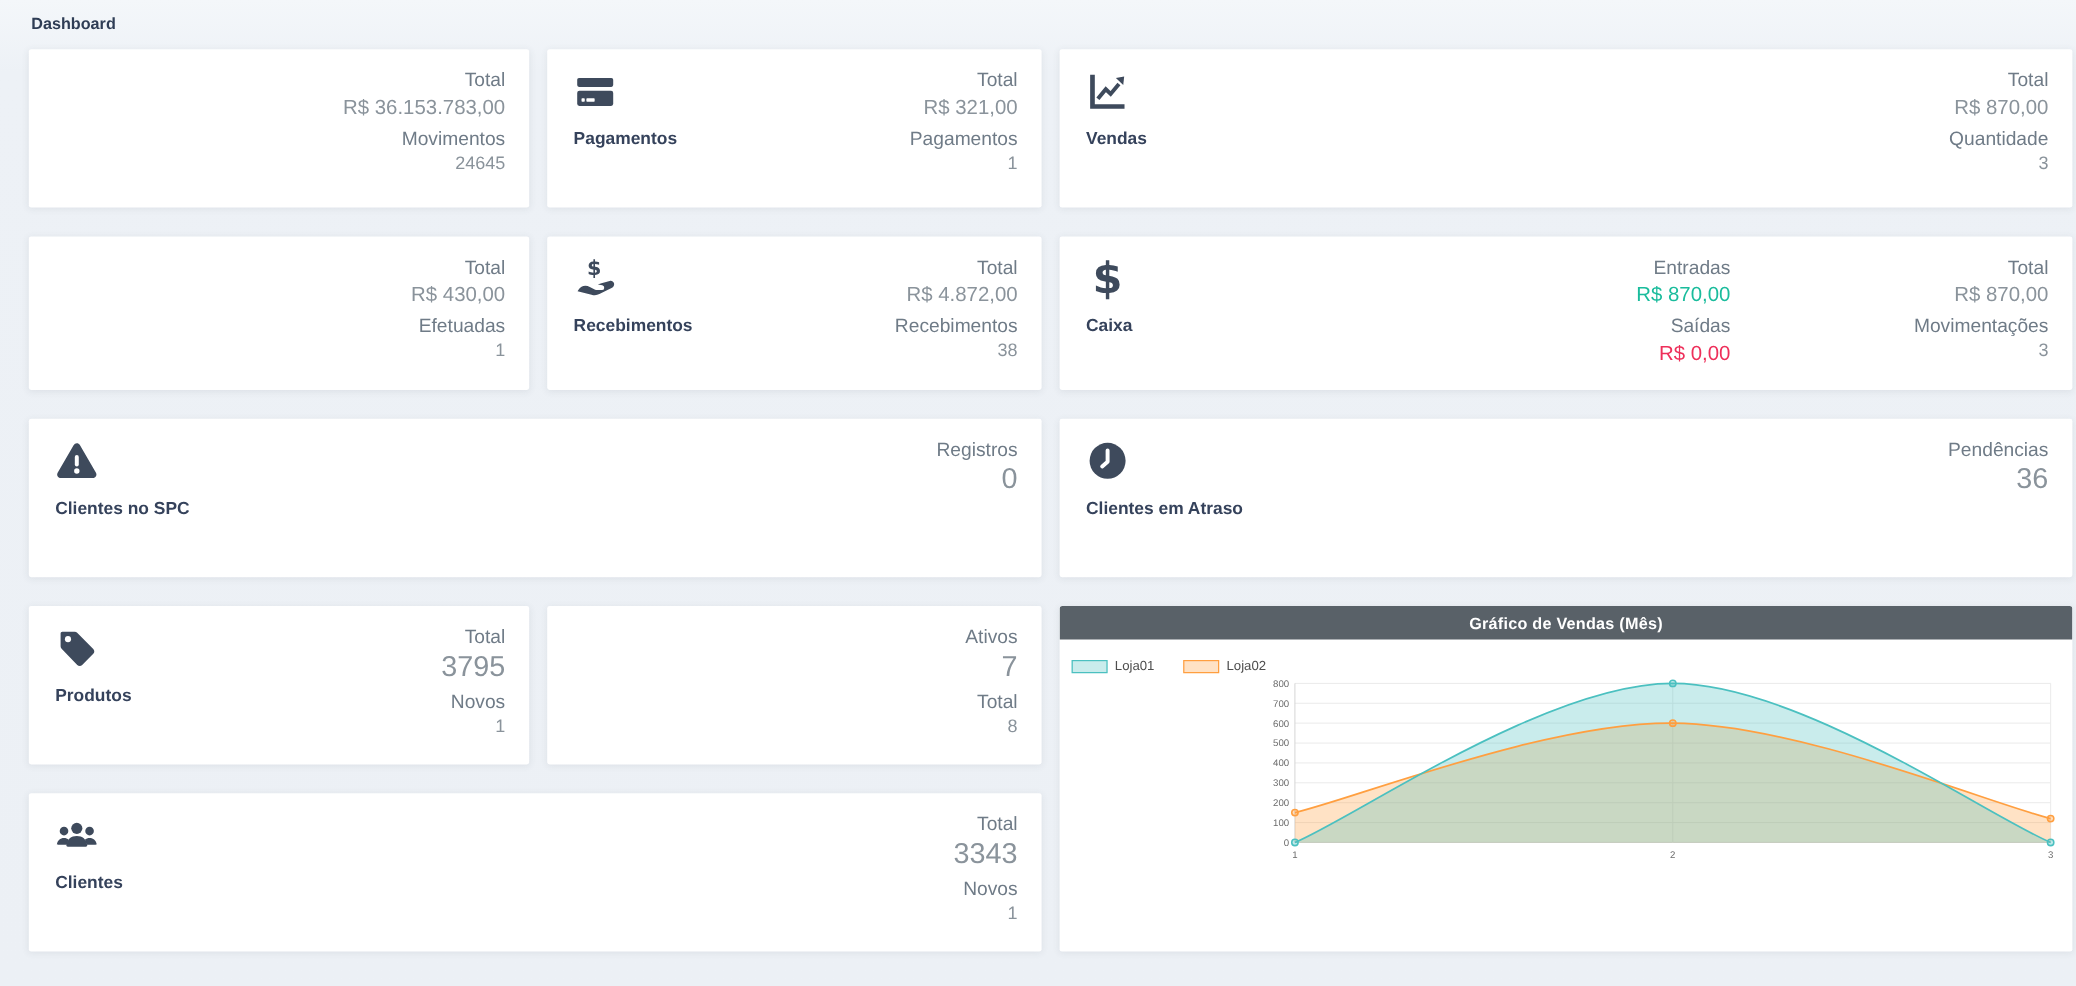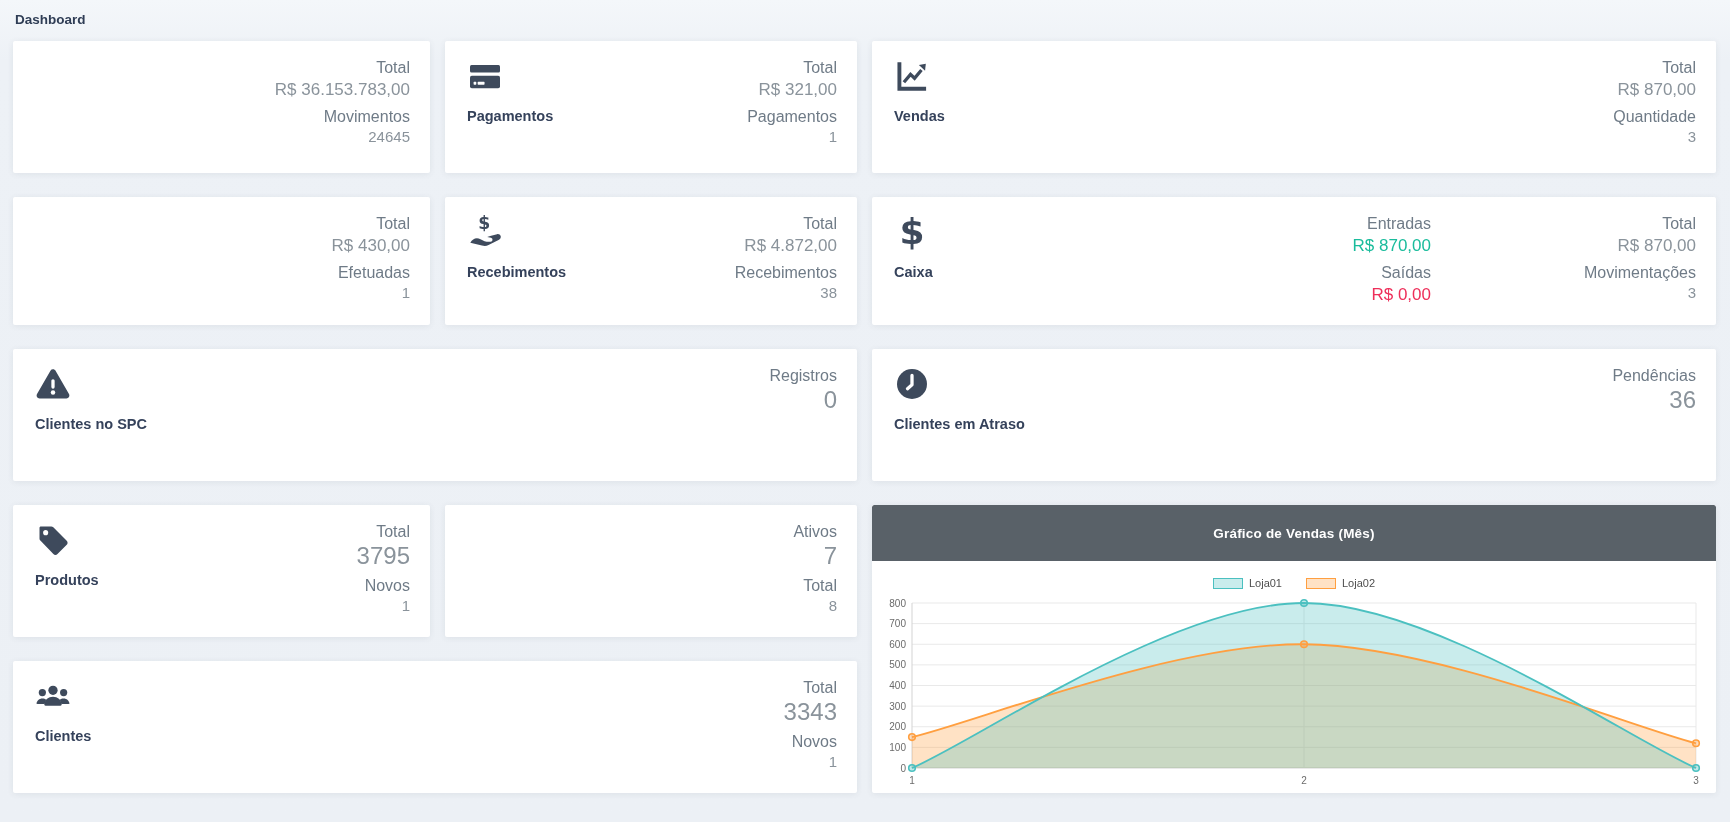--- a/index.html
+++ b/index.html
@@ -2,21 +2,21 @@
 <html><head>
 <meta charset="utf-8">
 <style>
   * { margin:0; padding:0; box-sizing:border-box; }
   html,body { width:1730px; height:822px; overflow:hidden; }
   body {
     font-family:"Liberation Sans", sans-serif;
     background:linear-gradient(180deg,#f4f7fa 0%,#edf1f6 60px,#ecf0f5 100%);
     color:#35425b;
   }
-  .page { padding:12px 13px 0 13px; height:100%; }
+  .page { padding:12px 13px 0 24px; height:100%; }
 
   
   .breadcrumb { margin-bottom:14px; padding-left:2px; }
   .breadcrumb .bc-title { font-size:13.5px; font-weight:700; color:#2f3d55; }
   .breadcrumb .bc-sub { font-size:12.5px; color:#46536e; margin-top:3px; cursor:pointer; }
 
   
   .grid {
     display:grid;
     grid-template-columns:417px 412px 844px;
@@ -48,26 +48,26 @@
   .metrics.secondary { margin-left:0; width:265px; }
   .metric-label { font-size:16px; color:#6f7b87; line-height:1.3; margin-top:7px; }
   .metric-label:first-child { margin-top:0; }
   .metric-value { font-size:17px; font-weight:400; color:#8a939b; line-height:1.25; }
   .metric-value.small { font-size:15px; }
   .metric-value.big { font-size:24px; line-height:1.1; }
 
   
   .chart-card { padding:0; flex-direction:column; overflow:hidden; }
   .chart-header {
-    height:56px; background:#596168; color:#fff;
+    height:28px; background:#596168; color:#fff;
     display:flex; align-items:center; justify-content:center;
     font-size:13.5px; font-weight:700; letter-spacing:.2px;
     border-radius:2px 2px 0 0; flex:0 0 auto;
   }
-  .chart-body { flex:1; padding:10px 10px 4px 10px; display:flex; flex-direction:column; }
+  .chart-body { flex:1; padding:10px 10px 4px 10px; display:flex; flex-direction:row; }
   .chart-legend { display:flex; justify-content:center; align-items:center; gap:24px; height:24px; flex:0 0 auto; }
   .legend-item { display:flex; align-items:center; cursor:pointer; }
   .legend-box { width:30px; height:11px; border:1px solid #999; display:inline-block; }
   .legend-label { font-size:11px; color:#4e4e4e; margin-left:6px; }
   #chart-svg { width:824px; height:200px; margin-top:2px; }
 </style>
 </head>
 <body>
 
 <div class="page">

